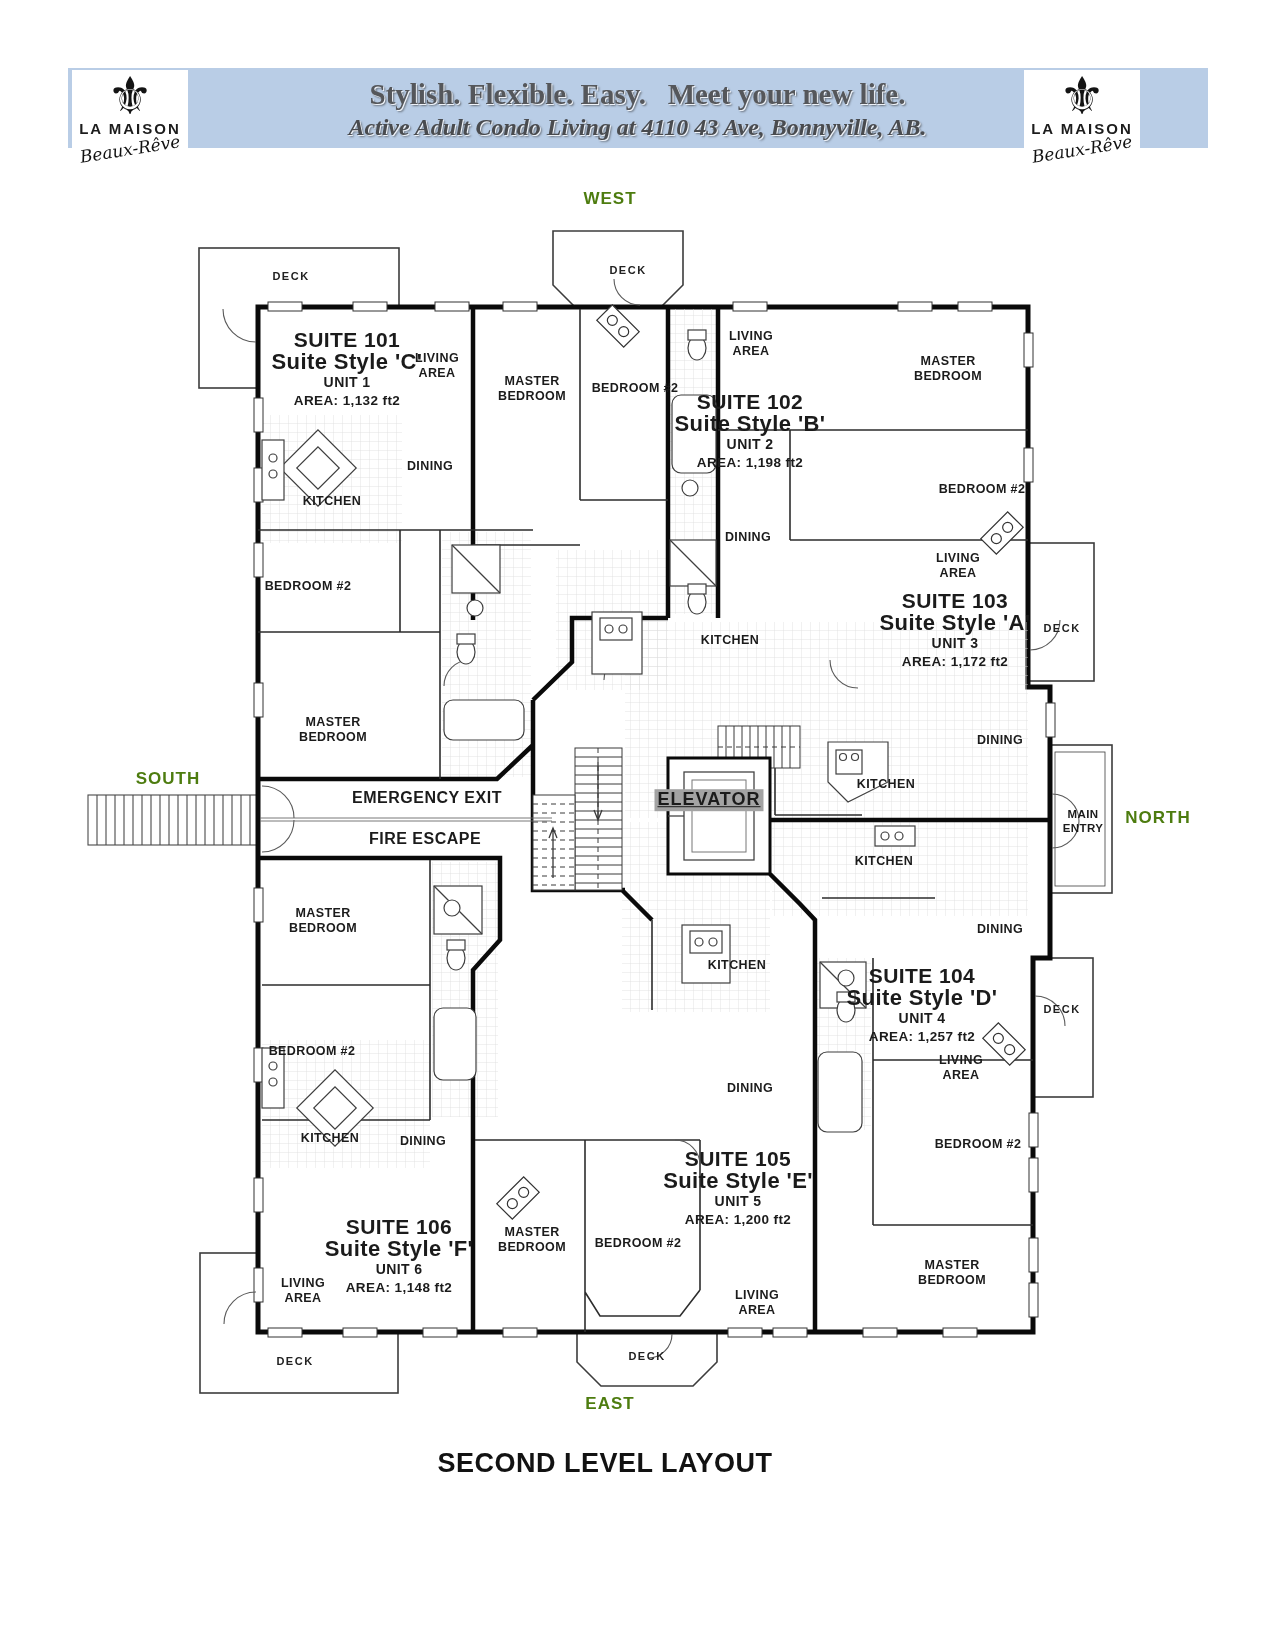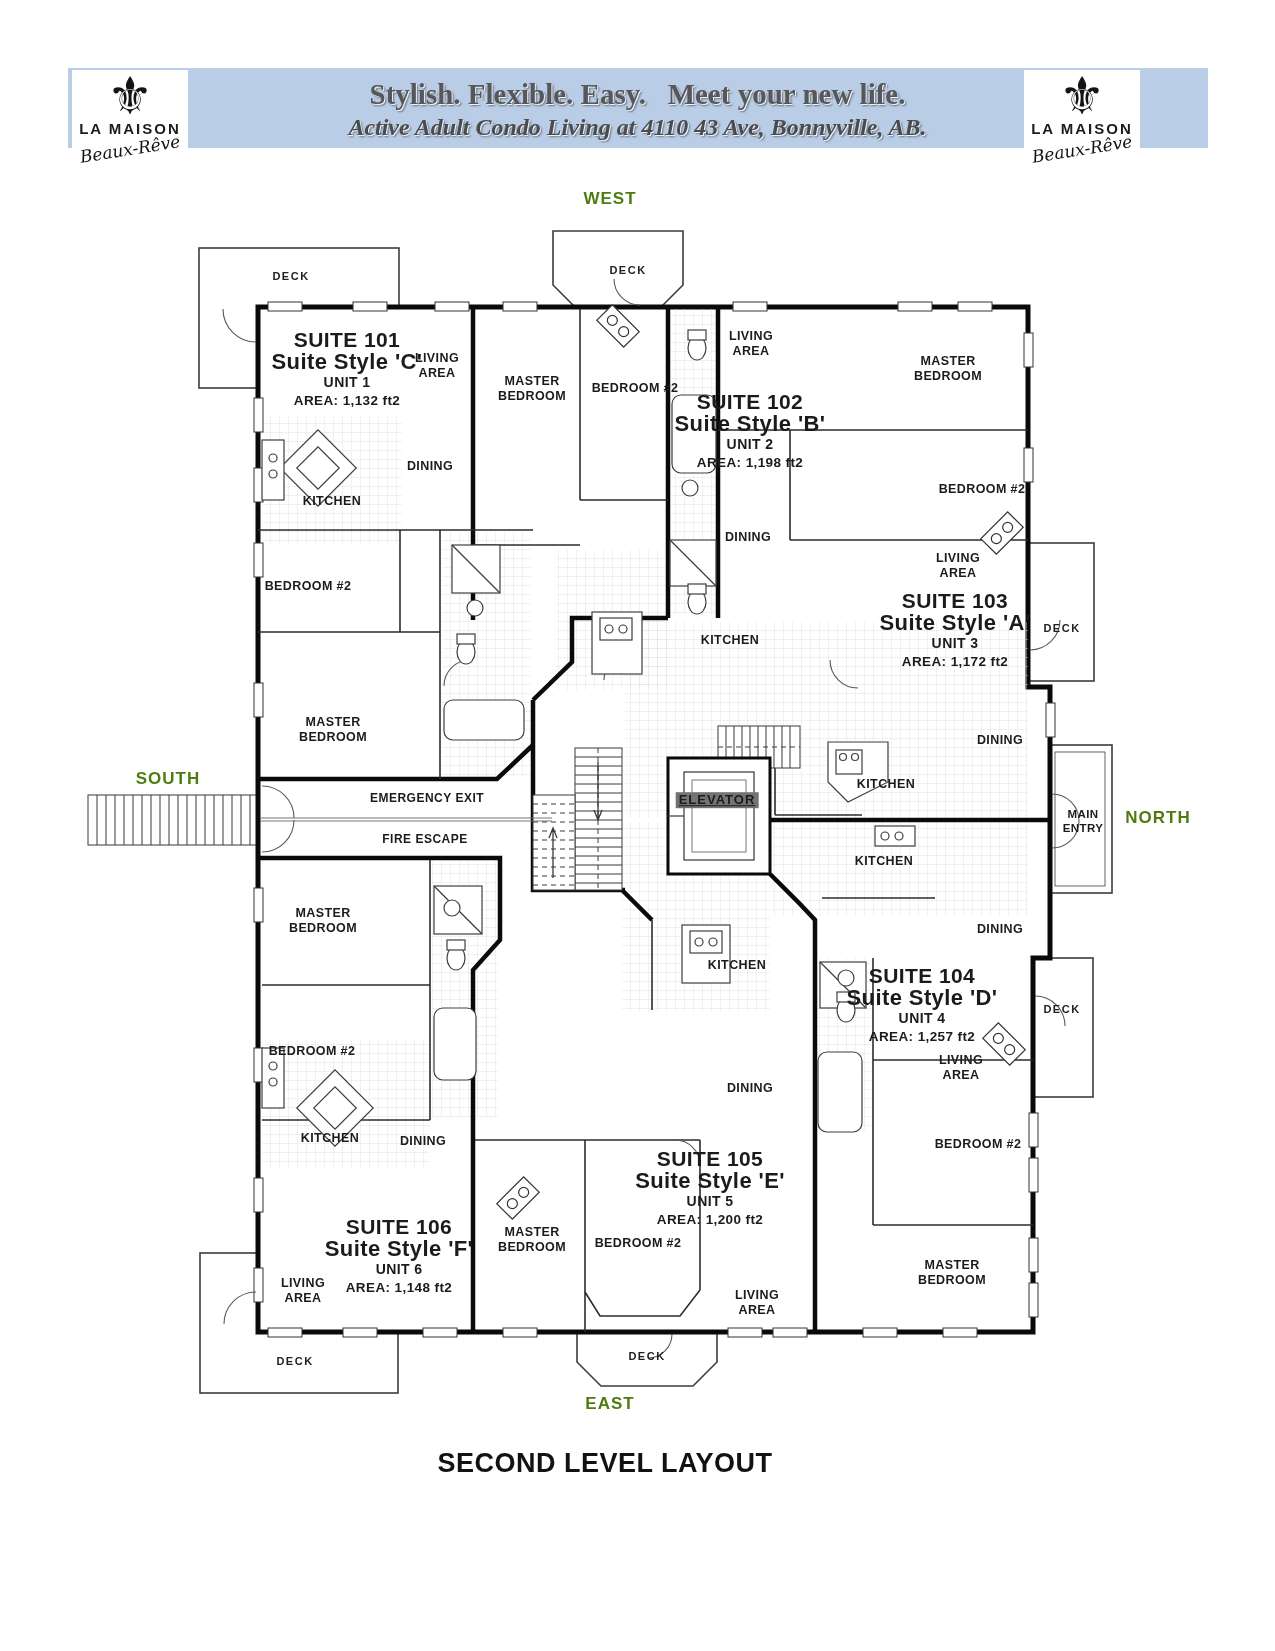--- a/index.html
+++ b/index.html
@@ -21,22 +21,22 @@
             font-family:"Liberation Serif",serif;font-style:italic;font-weight:bold;font-size:24px;color:#494b4f;
             text-shadow:1px 1px 0 #eef2f8,2px 2px 2px rgba(40,40,40,.5);}
   
   svg.plan{position:absolute;left:0;top:0;}
   .lbl{position:absolute;transform:translate(-50%,-50%);text-align:center;white-space:nowrap;
        font-weight:bold;color:#1b1b1b;font-size:12.5px;letter-spacing:.4px;line-height:1.2;}
   .wrap{white-space:normal;line-height:1.22;}
   .w60{width:62px;} .w95{width:95px;} .w48{width:52px;font-size:11.5px;}
   .deck-lbl{font-size:11px;letter-spacing:1.5px;color:#222;}
   .compass{font-size:17px;letter-spacing:1px;color:#4d7c0f;}
-  .corridor-lbl{font-size:12px;letter-spacing:.5px;}
-  .elev{font-size:13px;text-decoration:underline;background:#737373;padding:0 3px;letter-spacing:1px;margin-left:8px;}
+  .corridor-lbl{font-size:16px;letter-spacing:.5px;}
+  .elev{font-size:18px;text-decoration:underline;background:#a3a3a3;padding:0 3px;letter-spacing:1px;}
   .suite-block{line-height:1;}
   .suite-block .s-name{font-size:21px;font-weight:bold;display:block;line-height:22px;}
   .suite-block .s-style{font-size:22px;font-weight:bold;display:block;line-height:21px;}
   .suite-block .s-unit{font-size:14px;font-weight:bold;display:block;line-height:20px;}
   .suite-block .s-area{font-size:13.5px;font-weight:bold;display:block;line-height:17px;}
   
   .f-title{position:absolute;left:0;width:1210px;text-align:center;top:1448px;
            font-size:27px;font-weight:bold;color:#121212;letter-spacing:.5px;}
   .f-disc{position:absolute;left:0;width:1210px;text-align:center;top:1522px;
           font-size:15.5px;color:#1a1a1a;letter-spacing:.4px;}
@@ -315,21 +315,21 @@
     <span class="s-style">Suite Style 'A'</span>
     <span class="s-unit">UNIT 3</span>
     <span class="s-area">AREA: 1,172 ft2</span>
   </div>
   <div class="lbl suite-block" style="left:922px;top:1005px">
     <span class="s-name">SUITE 104</span>
     <span class="s-style">Suite Style 'D'</span>
     <span class="s-unit">UNIT 4</span>
     <span class="s-area">AREA: 1,257 ft2</span>
   </div>
-  <div class="lbl suite-block" style="left:710px;top:1188px">
+  <div class="lbl suite-block" style="left:738px;top:1188px">
     <span class="s-name">SUITE 105</span>
     <span class="s-style">Suite Style 'E'</span>
     <span class="s-unit">UNIT 5</span>
     <span class="s-area">AREA: 1,200 ft2</span>
   </div>
   <div class="lbl suite-block" style="left:399px;top:1256px">
     <span class="s-name">SUITE 106</span>
     <span class="s-style">Suite Style 'F'</span>
     <span class="s-unit">UNIT 6</span>
     <span class="s-area">AREA: 1,148 ft2</span>

